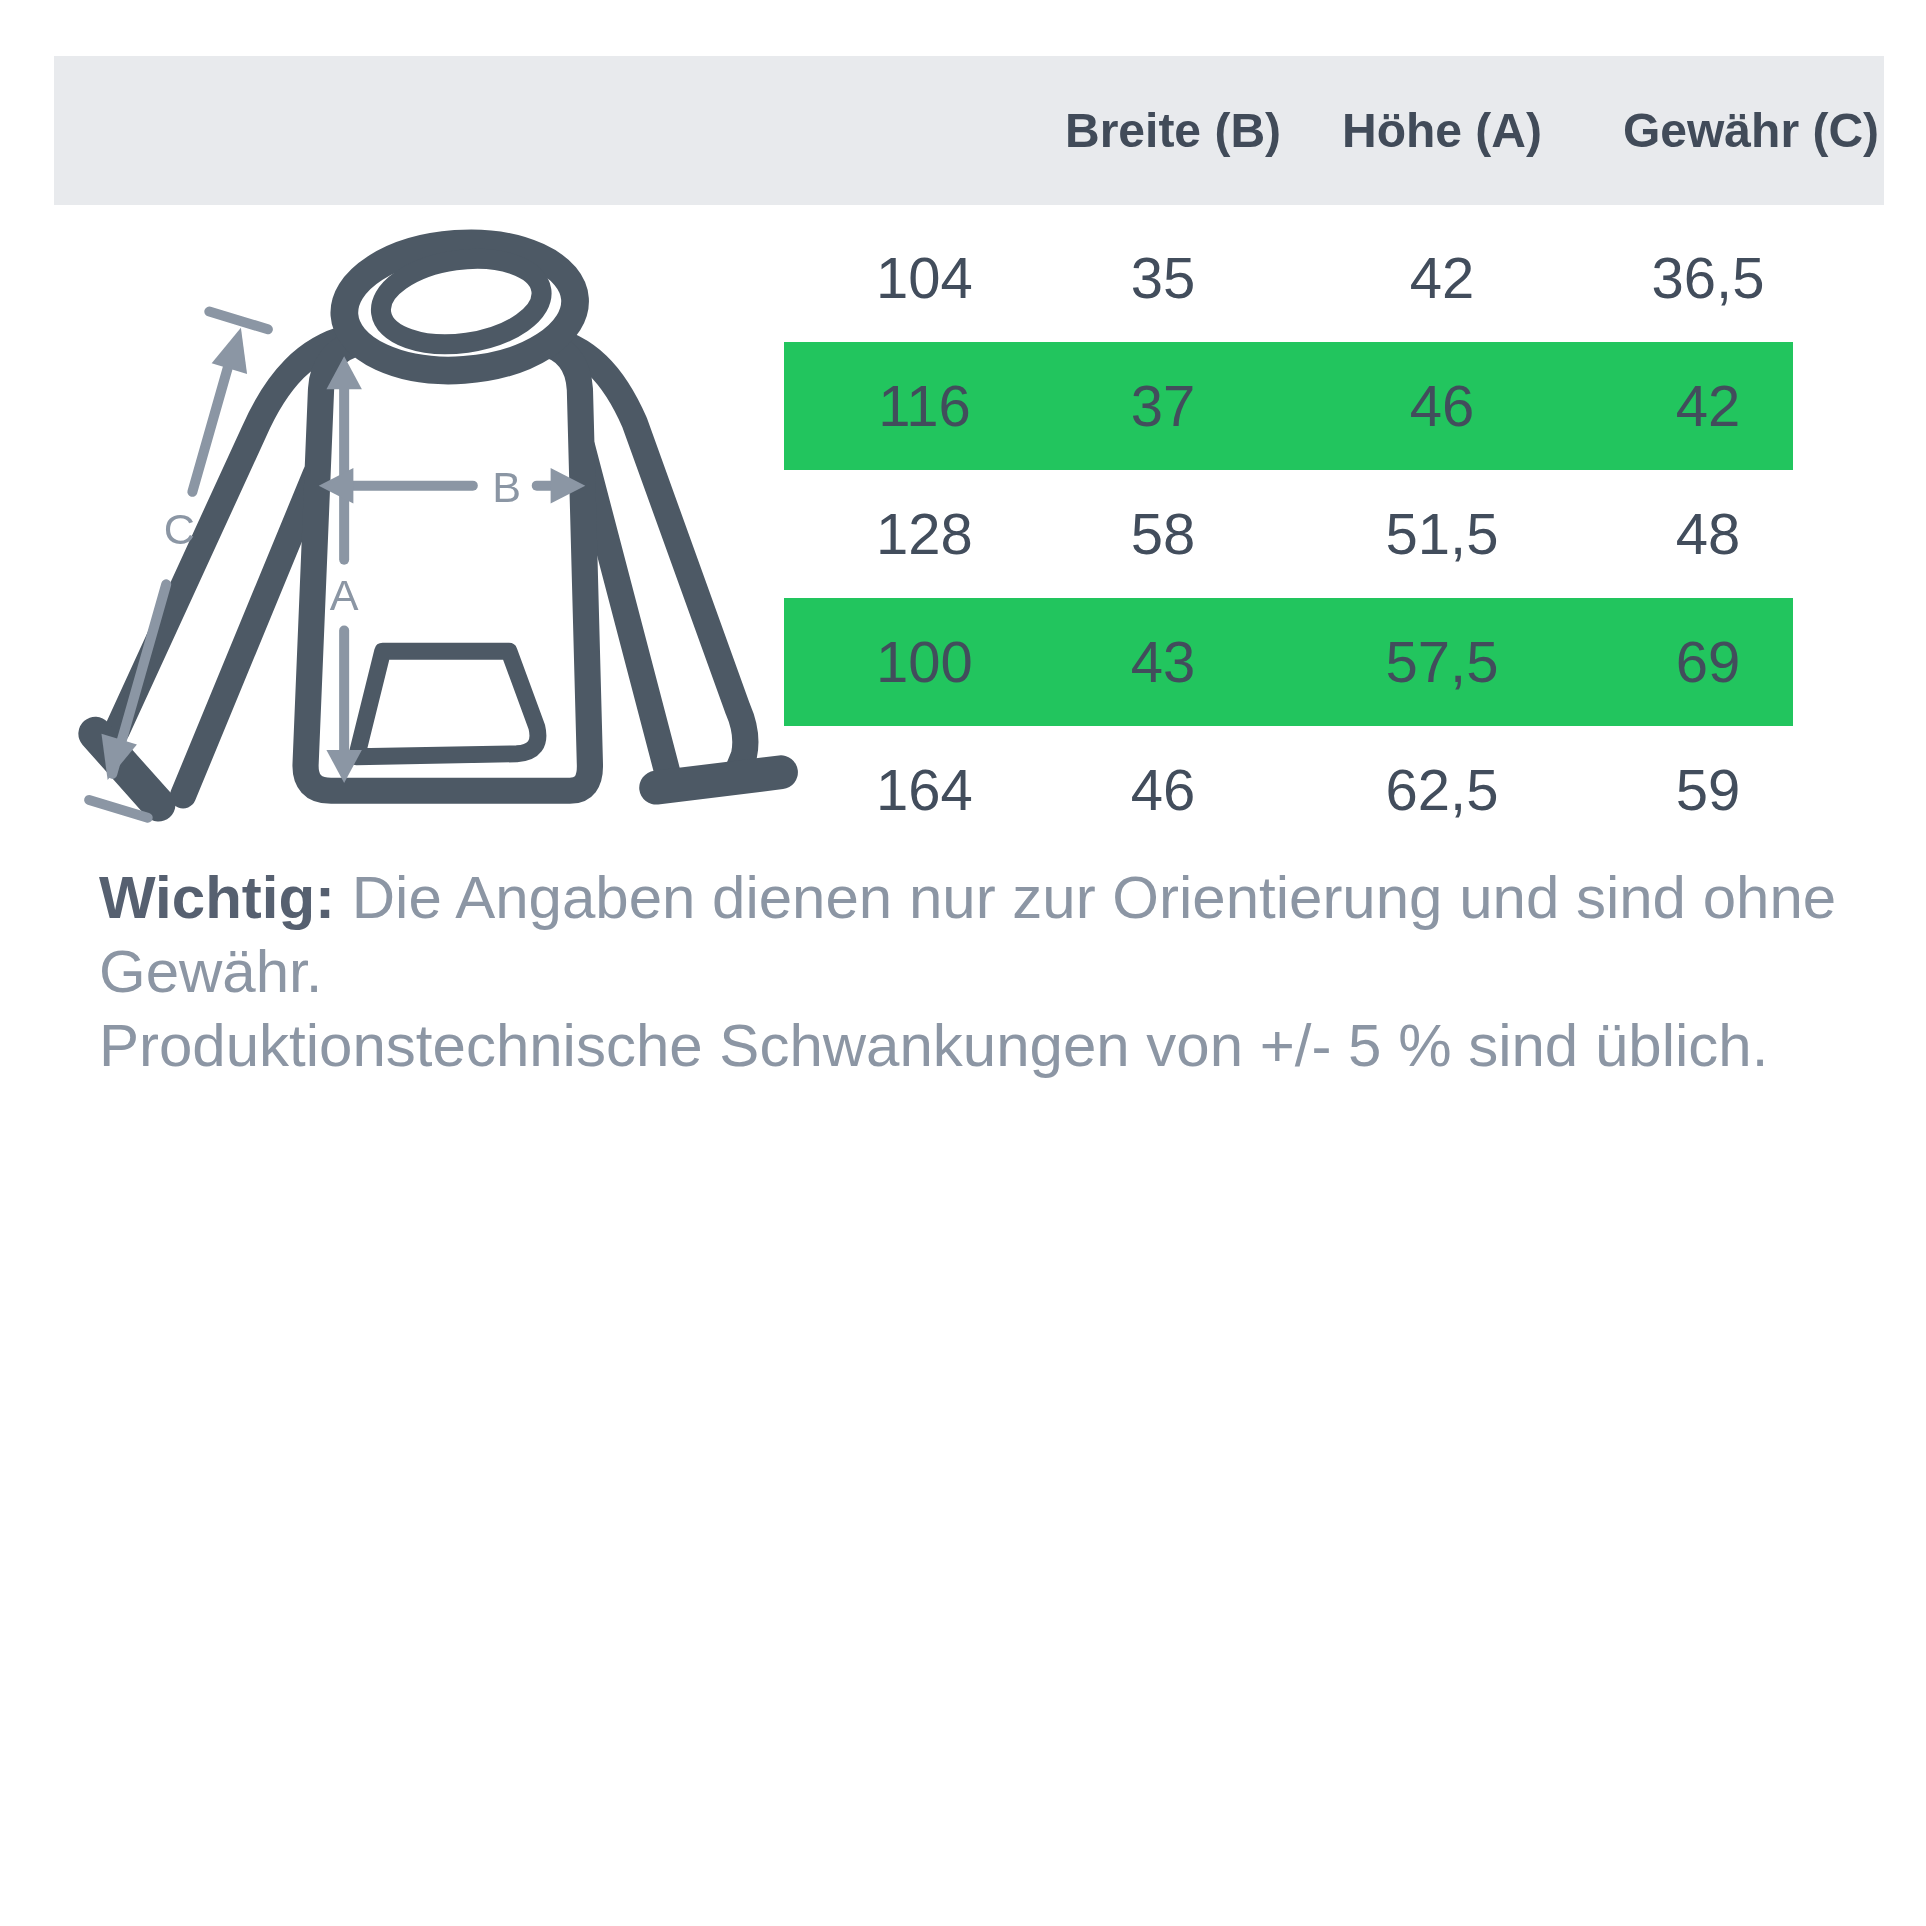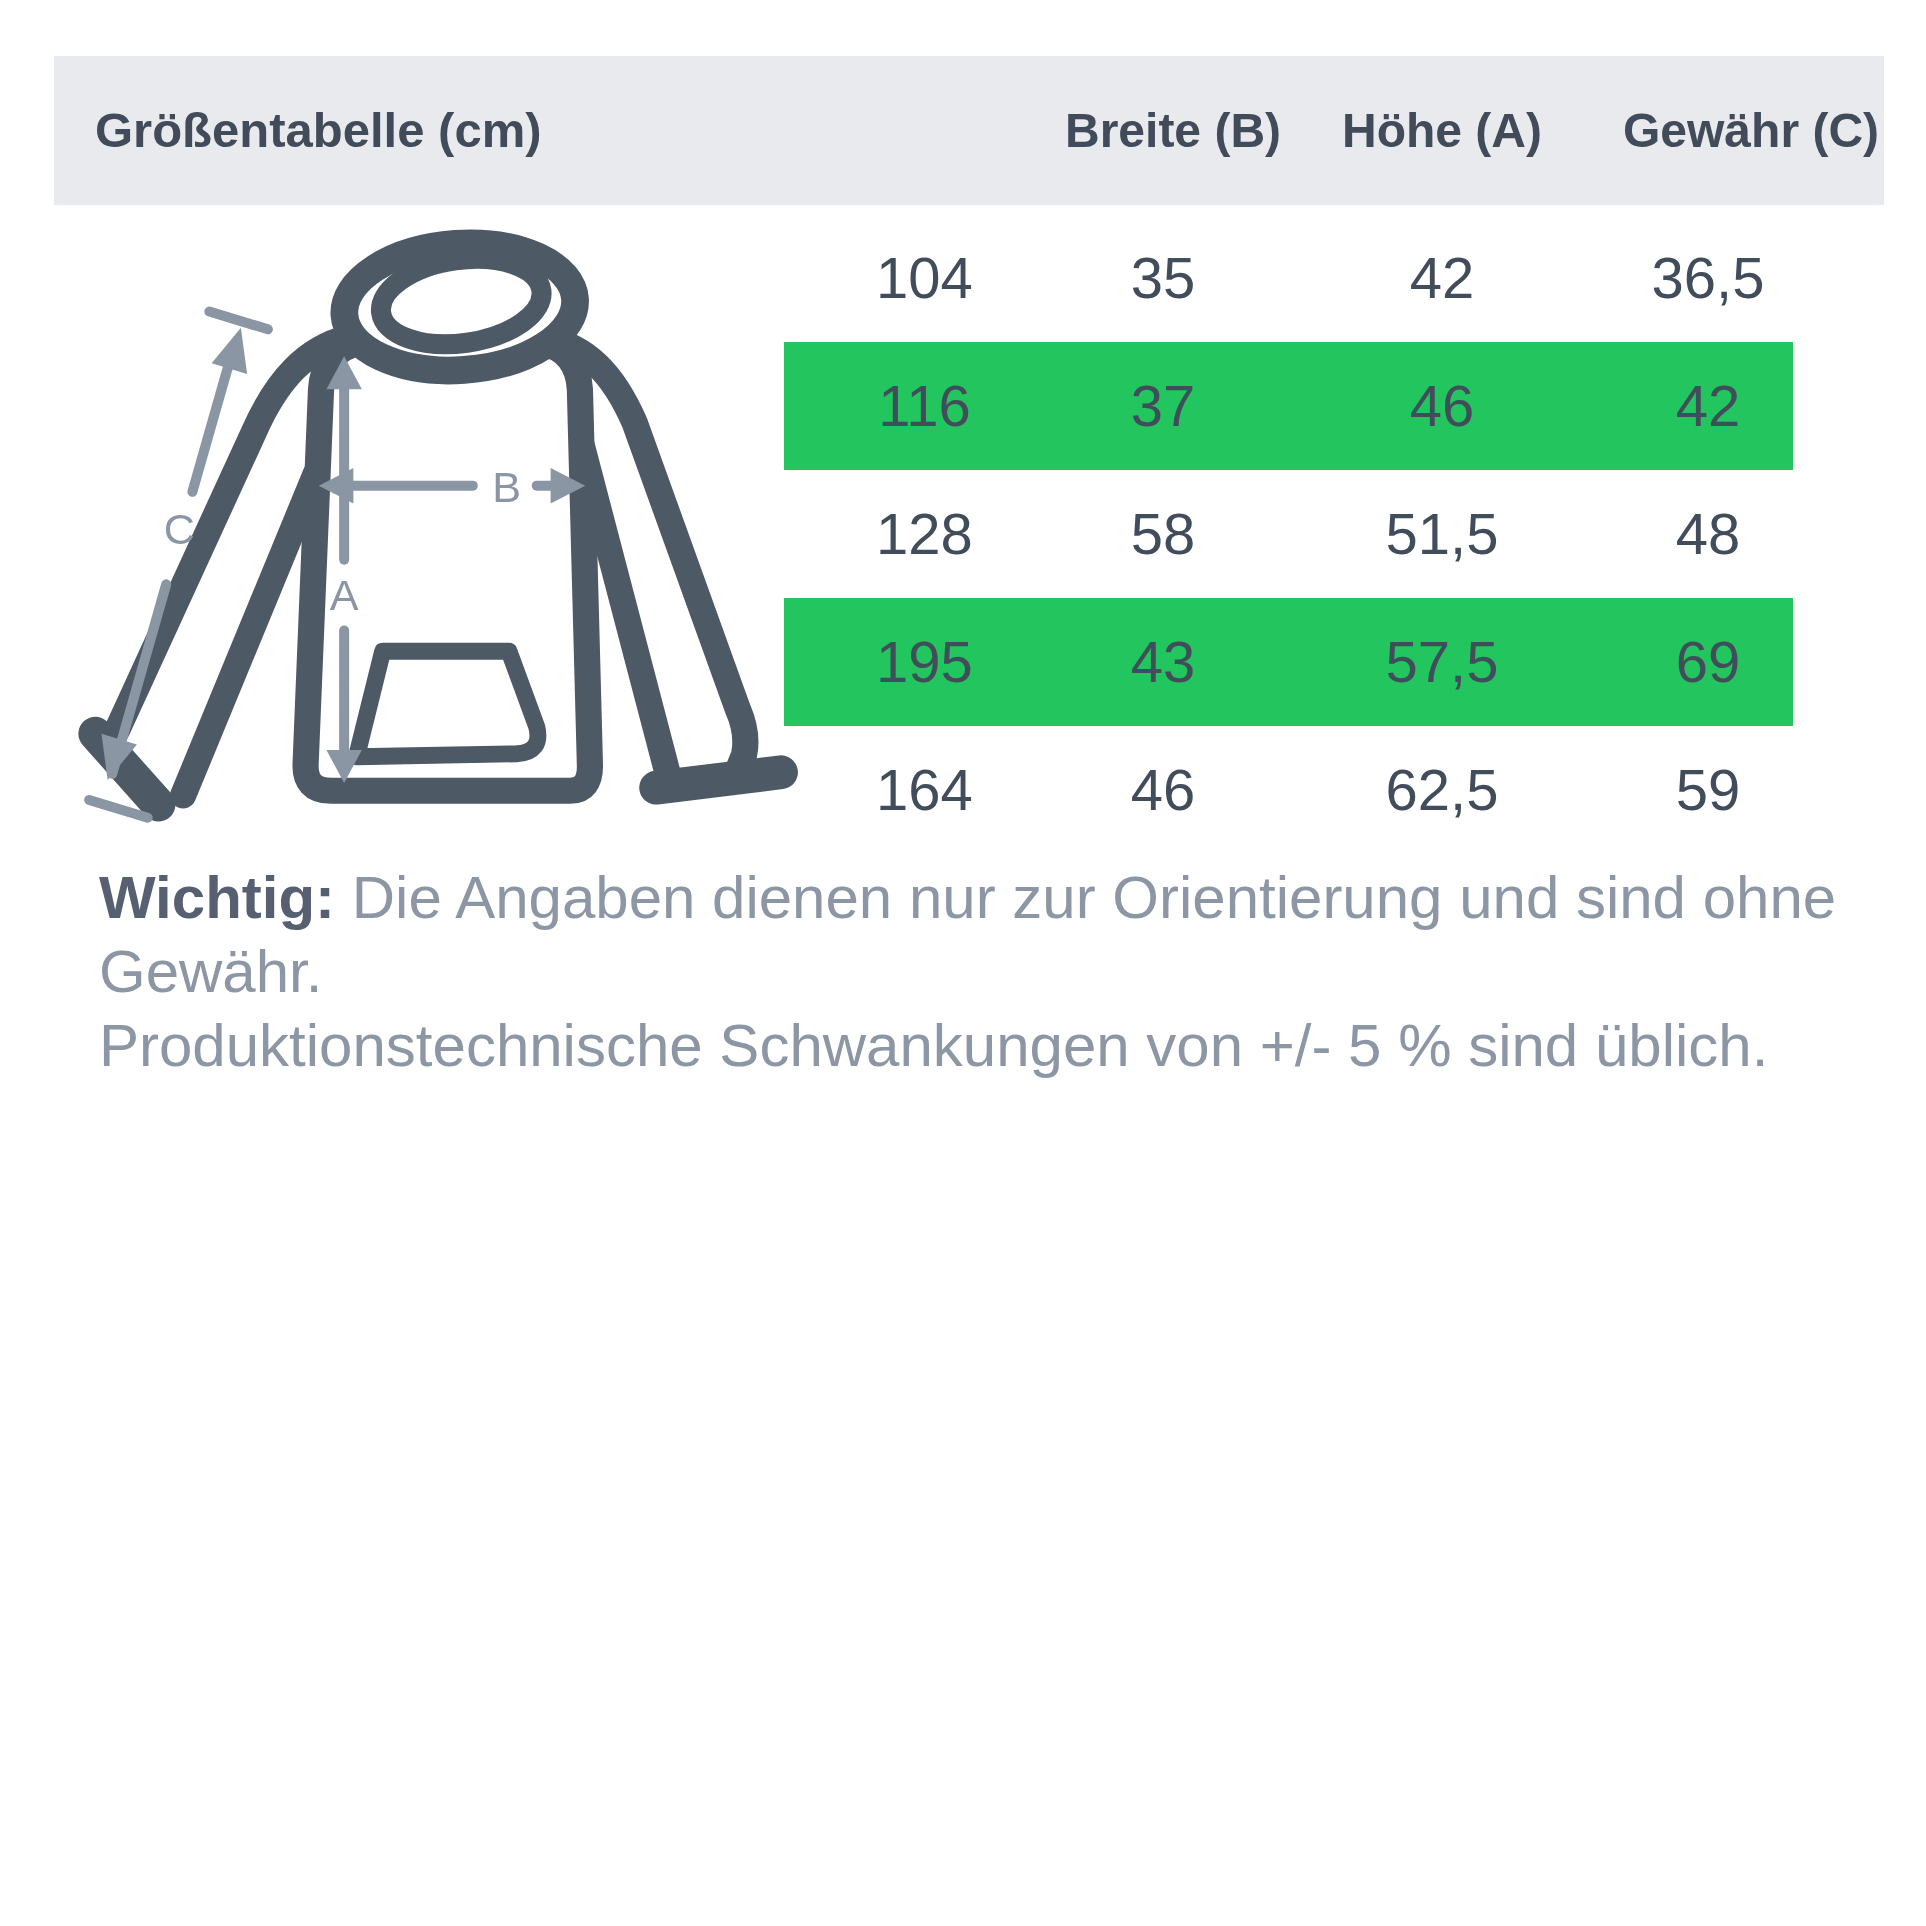--- a/index.html
+++ b/index.html
@@ -52,21 +52,20 @@
   .footer-note{
     left:99px;top:861px;width:1788px;
     font-size:60px;line-height:74px;color:#8c96a4;
   }
   .footer-note b{color:#566070;font-weight:bold;}
 </style>
 </head>
 <body>
 
 <div class="abs header-bar">
-  <div class="abs header-title">Größentabelle (cm)</div>
   <div class="abs header-cols cols-grid">
     <div class="hcell"></div>
     <div class="hcell">Breite (B)</div>
     <div class="hcell">Höhe (A)</div>
     <div class="hcell">Gewähr (C)</div>
   </div>
 </div>
 
 <div class="abs table-area">
   <div class="t-row cols-grid">
@@ -81,21 +80,21 @@
     <div class="cell">46</div>
     <div class="cell">42</div>
   </div>
   <div class="t-row cols-grid">
     <div class="cell">128</div>
     <div class="cell">58</div>
     <div class="cell">51,5</div>
     <div class="cell">48</div>
   </div>
   <div class="t-row striped cols-grid">
-    <div class="cell">195</div>
+    <div class="cell">100</div>
     <div class="cell">43</div>
     <div class="cell">57,5</div>
     <div class="cell">69</div>
   </div>
   <div class="t-row cols-grid">
     <div class="cell">164</div>
     <div class="cell">46</div>
     <div class="cell">62,5</div>
     <div class="cell">59</div>
   </div>

